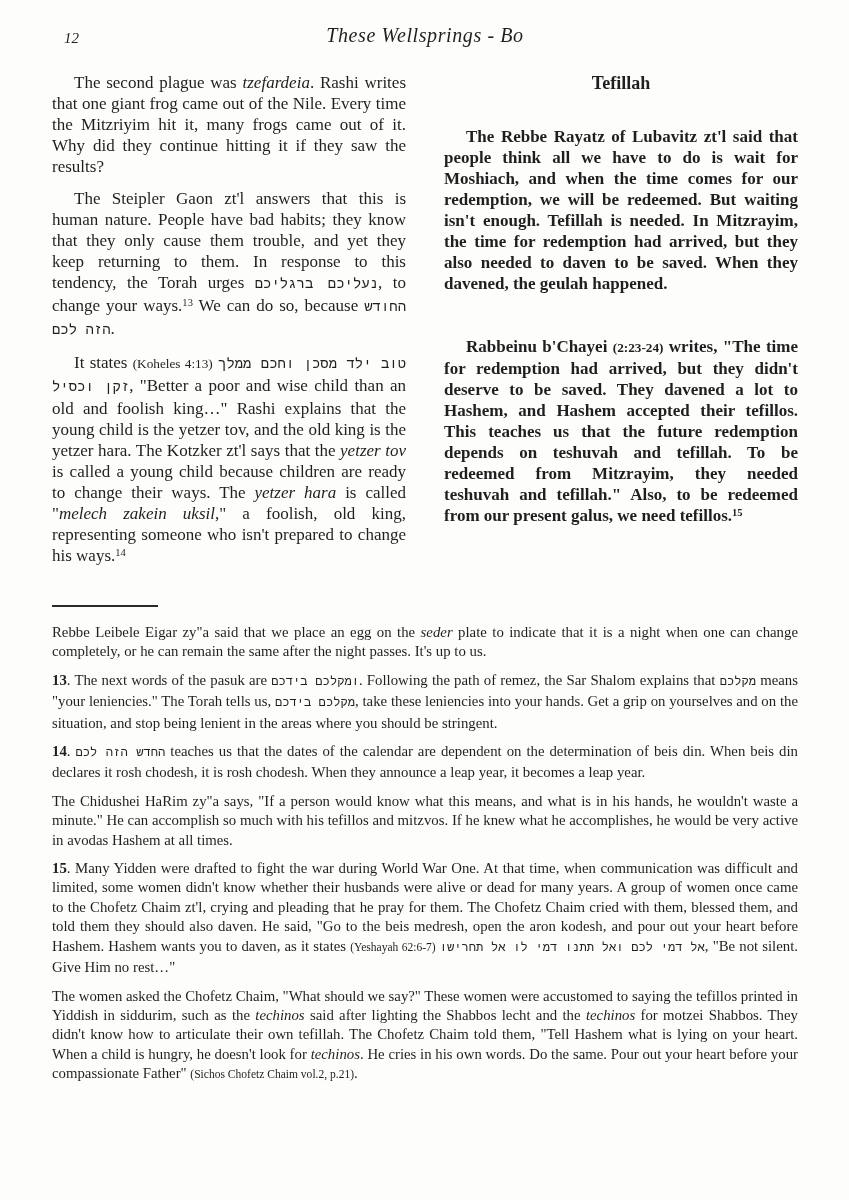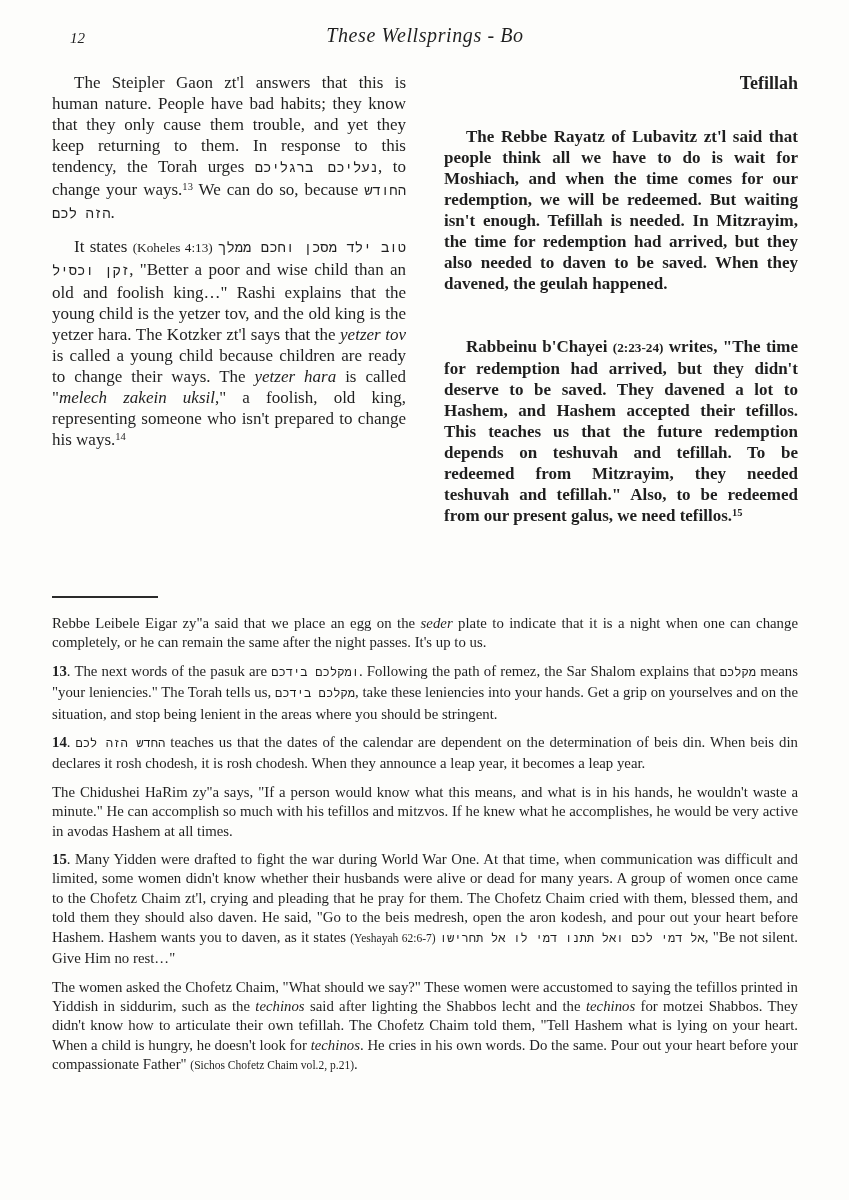--- a/index.html
+++ b/index.html
@@ -9,21 +9,21 @@
     height: 1200px;
     box-sizing: border-box;
     background: #fdfdfb;
     color: #1f1f1f;
     font-family: "Liberation Serif", "DejaVu Serif", serif;
     padding: 24px 51px 0 52px;
     overflow: hidden;
   }
   .page-header { position: relative; height: 30px; margin-bottom: 18px; }
   .page-num {
-    position: absolute; left: 18px; top: 6px;
+    position: absolute; left: 12px; top: 6px;
     font-style: italic; font-size: 15px;
   }
   .page-title {
     display: block; text-align: center;
     font-style: italic; font-size: 20px; letter-spacing: 0.6px;
   }
   .columns {
     display: grid;
     grid-template-columns: 1fr 1fr;
     column-gap: 38px;
@@ -32,21 +32,21 @@
     margin: 0 0 11px 0;
     font-size: 17px;
     line-height: 21px;
     text-align: justify;
     text-indent: 22px;
   }
   .heading {
     margin: 1px 0 32px 0;
     font-size: 18px;
     font-weight: bold;
-    text-align: right;
+    text-align: center;
   }
   .right .bp { margin-bottom: 42px; font-weight: bold; }
   .footnote-rule {
     width: 106px;
     border: 0;
     border-top: 2px solid #2a2a2a;
     margin: 28px 0 16px 0;
   }
   .fn {
     margin: 0 0 9px 0;
@@ -65,20 +65,21 @@
 
 <div class="page">
 
   <header class="page-header">
     <span class="page-num">12</span>
     <span class="page-title">These Wellsprings - Bo</span>
   </header>
 
   <div class="columns">
     <div class="col left">
+      <p class="bp"><span>The second plague was </span><span class="run-i">tzefardeia</span><span>. Rashi writes that one giant frog came out of the Nile. Every time the Mitzriyim hit it, many frogs came out of it. Why did they continue hitting it if they saw the results?</span></p>
       <p class="bp"><span>The Steipler Gaon zt'l answers that this is human nature. People have bad habits; they know that they only cause them trouble, and yet they keep returning to them. In response to this tendency, the Torah urges </span><span class="run-he">נעליכם ברגליכם</span><span>, to change your ways.</span><span class="run-sup">13</span><span> We can do so, because </span><span class="run-he">החודש הזה לכם</span><span>.</span></p>
       <p class="bp"><span>It states </span><span class="run-ref">(Koheles 4:13)</span><span> </span><span class="run-he">טוב ילד מסכן וחכם ממלך זקן וכסיל</span><span>, "Better a poor and wise child than an old and foolish king…" Rashi explains that the young child is the yetzer tov, and the old king is the yetzer hara. The Kotzker zt'l says that the </span><span class="run-i">yetzer tov</span><span> is called a young child because children are ready to change their ways. The </span><span class="run-i">yetzer hara</span><span> is called "</span><span class="run-i">melech zakein uksil</span><span>," a foolish, old king, representing someone who isn't prepared to change his ways.</span><span class="run-sup">14</span></p>
     </div>
     <div class="col right">
       <h2 class="heading">Tefillah</h2>
       <p class="bp"><span>The Rebbe Rayatz of Lubavitz zt'l said that people think all we have to do is wait for Moshiach, and when the time comes for our redemption, we will be redeemed. But waiting isn't enough. Tefillah is needed. In Mitzrayim, the time for redemption had arrived, but they also needed to daven to be saved. When they davened, the geulah happened.</span></p>
       <p class="bp"><span>Rabbeinu b'Chayei </span><span class="run-ref">(2:23-24)</span><span> writes, "The time for redemption had arrived, but they didn't deserve to be saved. They davened a lot to Hashem, and Hashem accepted their tefillos. This teaches us that the future redemption depends on teshuvah and tefillah. To be redeemed from Mitzrayim, they needed teshuvah and tefillah." Also, to be redeemed from our present galus, we need tefillos.</span><span class="run-sup">15</span></p>
     </div>
   </div>
 

